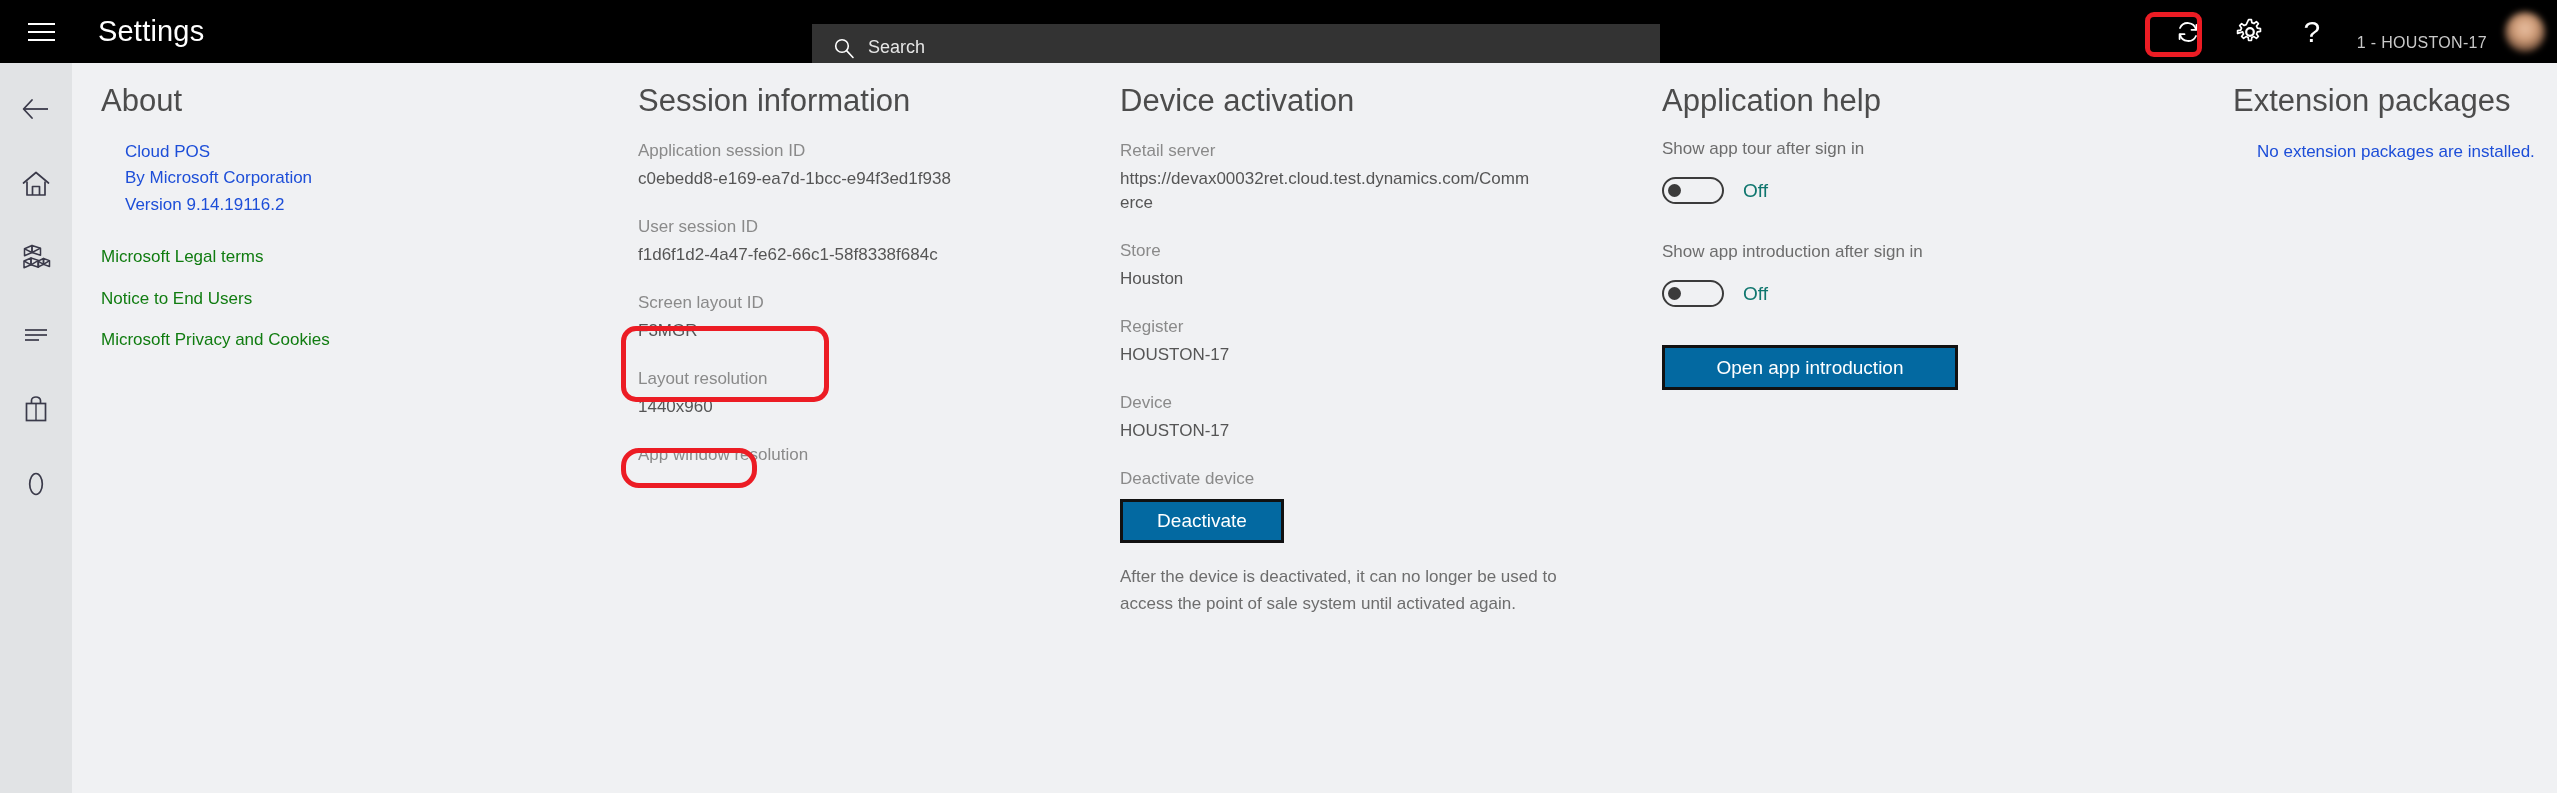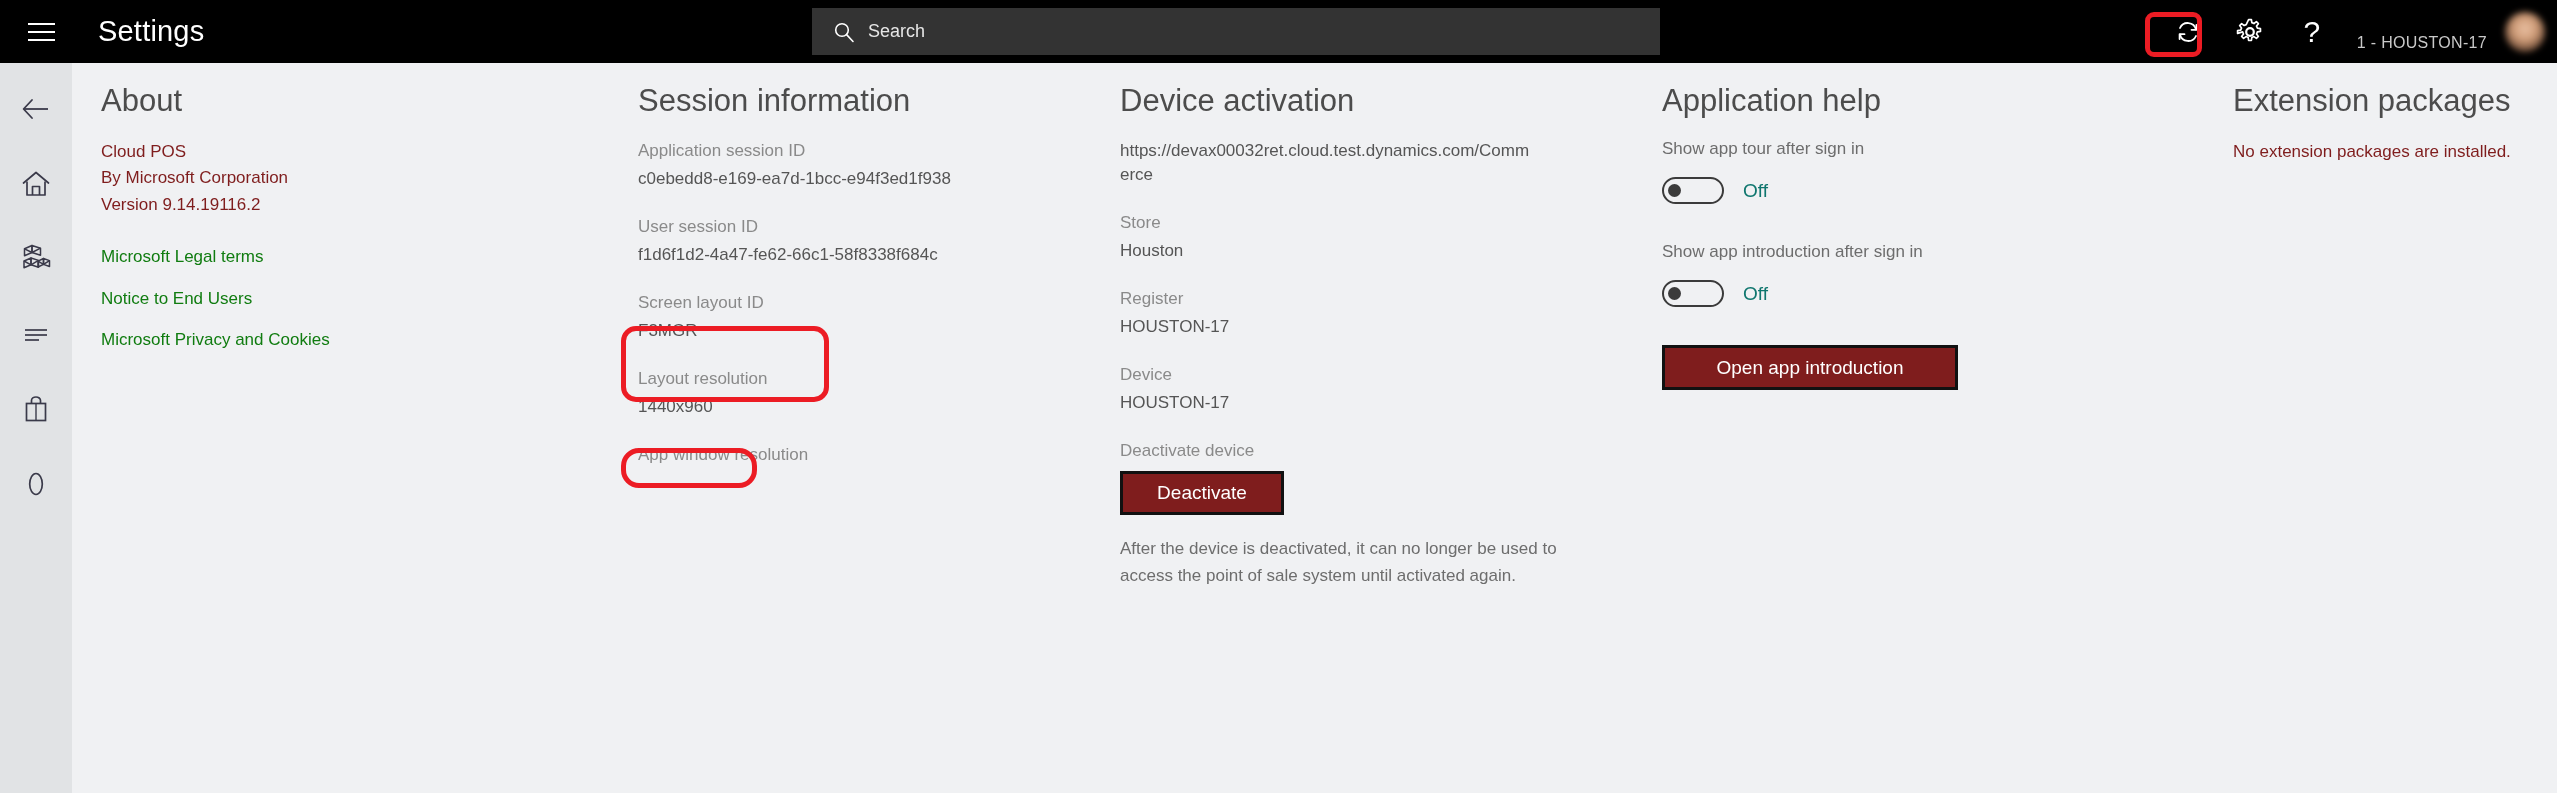--- a/index.html
+++ b/index.html
@@ -31,21 +31,21 @@
   .app-title {
     color: #ffffff;
     font-size: 29px;
     font-weight: 400;
     margin-left: 25px;
     letter-spacing: .2px;
     white-space: nowrap;
   }
   .search-box {
     position: absolute;
-    left: 812px; top: 8px;
+    left: 812px; top: 24px;
     width: 848px; height: 47px;
     background: #333333;
     display: flex; align-items: center;
     cursor: text;
   }
   .search-icon {
     margin-left: 21px;
     width: 22px; height: 22px;
     display: flex; align-items: center; justify-content: center;
     flex: 0 0 auto;
@@ -154,36 +154,36 @@
     line-height: 1.4;
   }
   .field-value {
     font-size: 17px;
     color: #555555;
     line-height: 1.42;
     word-break: break-word;
   }
   .field-group { margin-bottom: 24px; }
   .plain-line {
-    font-size: 17px; color: #7f1d1d; line-height: 1.55;
+    font-size: 17px; color: #1d4ed8; line-height: 1.55; margin-left: 24px;
   }
   .link {
     display: block;
     font-size: 17px;
     color: #107c10;
     line-height: 1.5;
     margin-bottom: 16px;
     cursor: pointer;
     text-decoration: none;
   }
 
   .green-btn {
     display: inline-flex;
     align-items: center; justify-content: center;
-    background: #7f1d1d;
+    background: #0369a1;
     color: #ffffff;
     border: 3px solid #111111;
     font-size: 19px;
     font-family: "Liberation Sans", sans-serif;
     cursor: pointer;
     padding: 0 11px;
   }
   .btn-deactivate { height: 44px; min-width: 164px; }
   .btn-openintro  { height: 45px; min-width: 296px; }
 
@@ -396,20 +396,21 @@
 
     <div class="field-group">
       <div class="field-label">App window resolution</div>
     </div>
   </div>
 
   <div class="col col-device">
     <div class="col-title">Device activation</div>
 
     <div class="field-group">
+      <div class="field-label">Retail server</div>
       <div class="field-value" style="max-width:410px;">https://devax00032ret.cloud.test.dynamics.com/Commerce</div>
     </div>
 
     <div class="field-group">
       <div class="field-label">Store</div>
       <div class="field-value">Houston</div>
     </div>
 
     <div class="field-group">
       <div class="field-label">Register</div>

